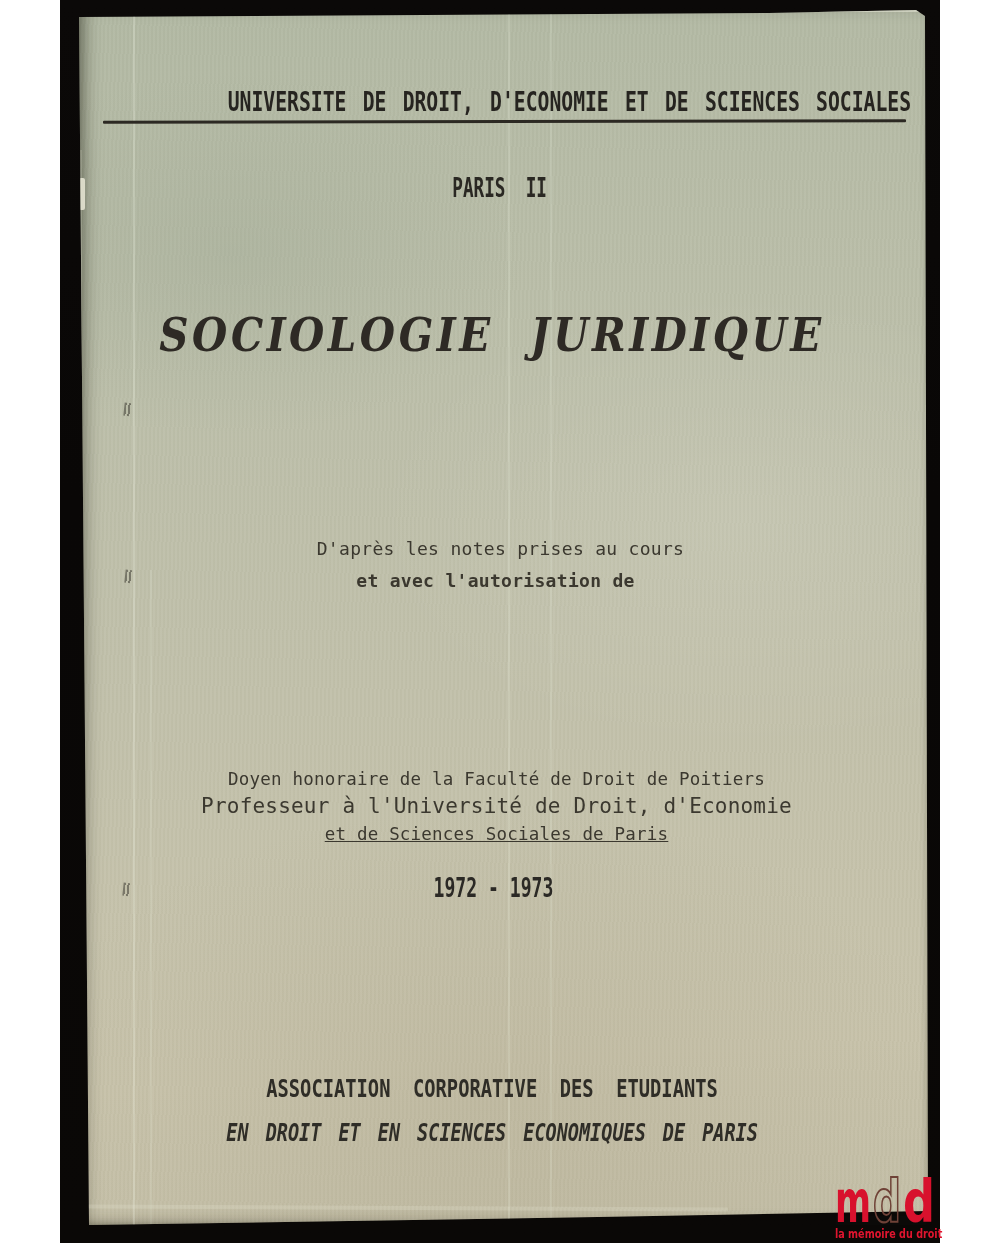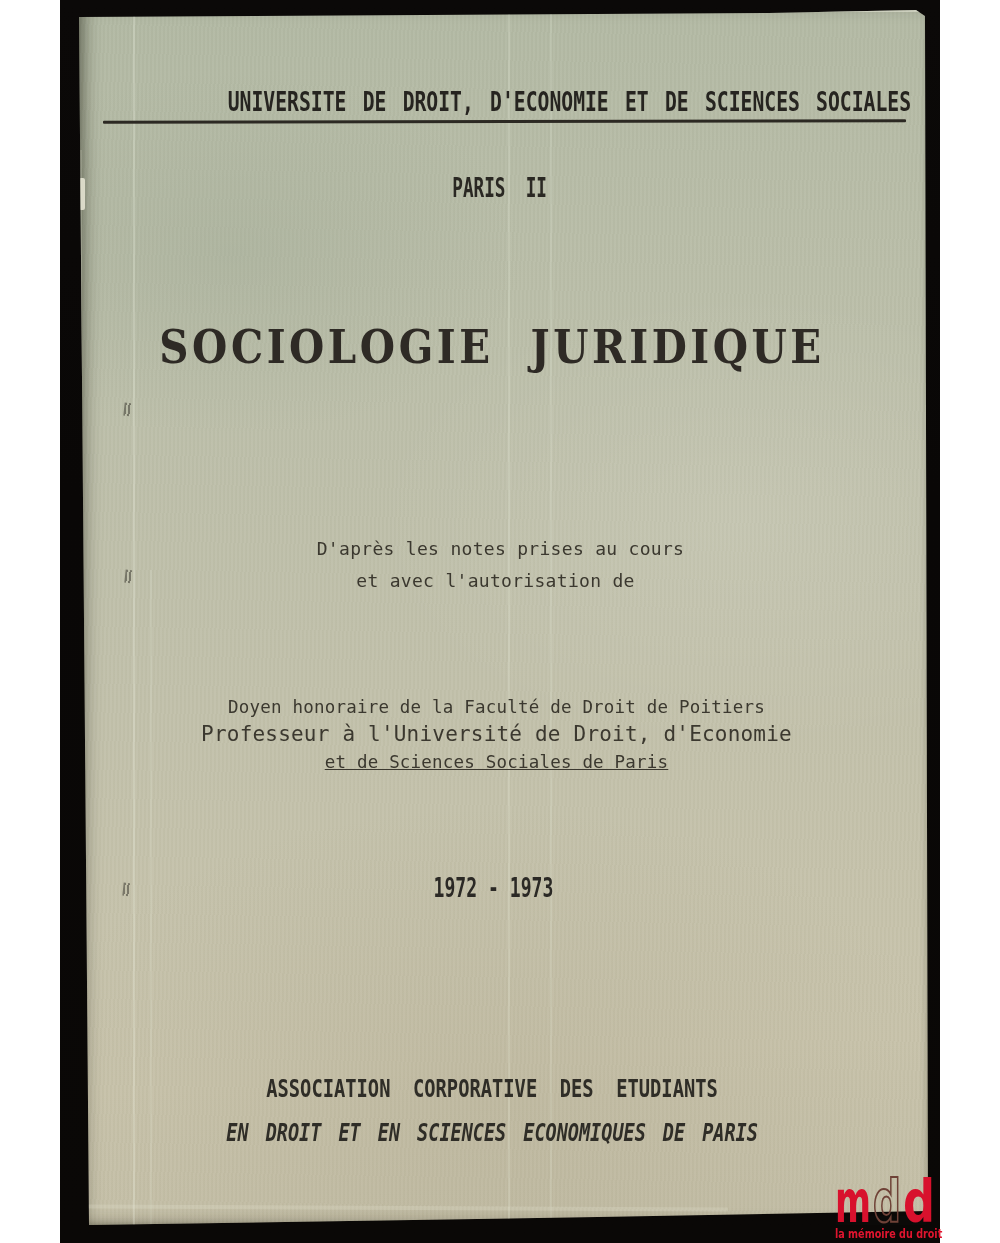--- a/index.html
+++ b/index.html
@@ -72,31 +72,31 @@
 
     <div class="row" style="top:76px;">
       <span class="mono" style="font-size:27px; font-weight:bold; color:#262420; word-spacing:6px; transform:translateX(2px) scaleX(0.73);">UNIVERSITE DE DROIT, D'ECONOMIE ET DE SCIENCES SOCIALES DE PARIS</span>
     </div>
     <div id="underline" style="left:25px; top:110px; width:803px; height:3px;"></div>
 
     <div class="row" style="top:163px;">
       <span class="mono" style="font-size:26px; font-weight:bold; color:#2a2823; word-spacing:14px; transform:translateX(-4px) scaleX(0.68);">PARIS II</span>
     </div>
 
-    <div class="row" style="top:310px;">
+    <div class="row" style="top:298px;font-style:italic;">
       <span class="serif" style="font-size:46px; font-weight:bold; color:#2e2a25; letter-spacing:4px; word-spacing:22px; transform:translateX(-11px) scaleX(0.88);">SOCIOLOGIE JURIDIQUE</span>
     </div>
 
     <div class="row" style="top:523px; line-height:31px;">
       <span class="mono" style="font-size:18px; color:#3b382f; letter-spacing:0.3px; transform:translateX(-3px);">D'après les notes prises au cours</span><br>
-      <span class="mono" style="font-size:18px; color:#3b382f; letter-spacing:0.3px; transform:translateX(-8px);">et avec l'autorisation de</span>
+      <span class="mono" style="font-size:18px; color:#3b382f; letter-spacing:0.3px; transform:translateX(-8px);font-weight:bold;">et avec l'autorisation de</span>
     </div>
 
 
-    <div class="row" style="top:684px; line-height:26px;text-align:center;">
+    <div class="row" style="top:756px; line-height:26px;text-align:center;">
       <span class="mono" style="font-size:17.5px; color:#3b382f; letter-spacing:0.2px; transform:translateX(-7px);">Doyen honoraire de la Faculté de Droit de Poitiers</span><br>
       <span class="mono" style="font-size:21px; color:#3b382f; letter-spacing:0.2px; transform:translateX(-7px);">Professeur à l'Université de Droit, d'Economie</span><br>
       <span class="mono" style="font-size:17.5px; color:#3b382f; letter-spacing:0.2px; transform:translateX(-7px);text-decoration:underline;">et de Sciences Sociales de Paris</span>
     </div>
 
     <div class="row" style="top:862px;">
       <span class="mono" style="font-size:27px; font-weight:bold; color:#2b2925; transform:translateX(-10px) scaleX(0.67);">1972 - 1973</span>
     </div>
 
     <div class="row" style="top:1064px;">

